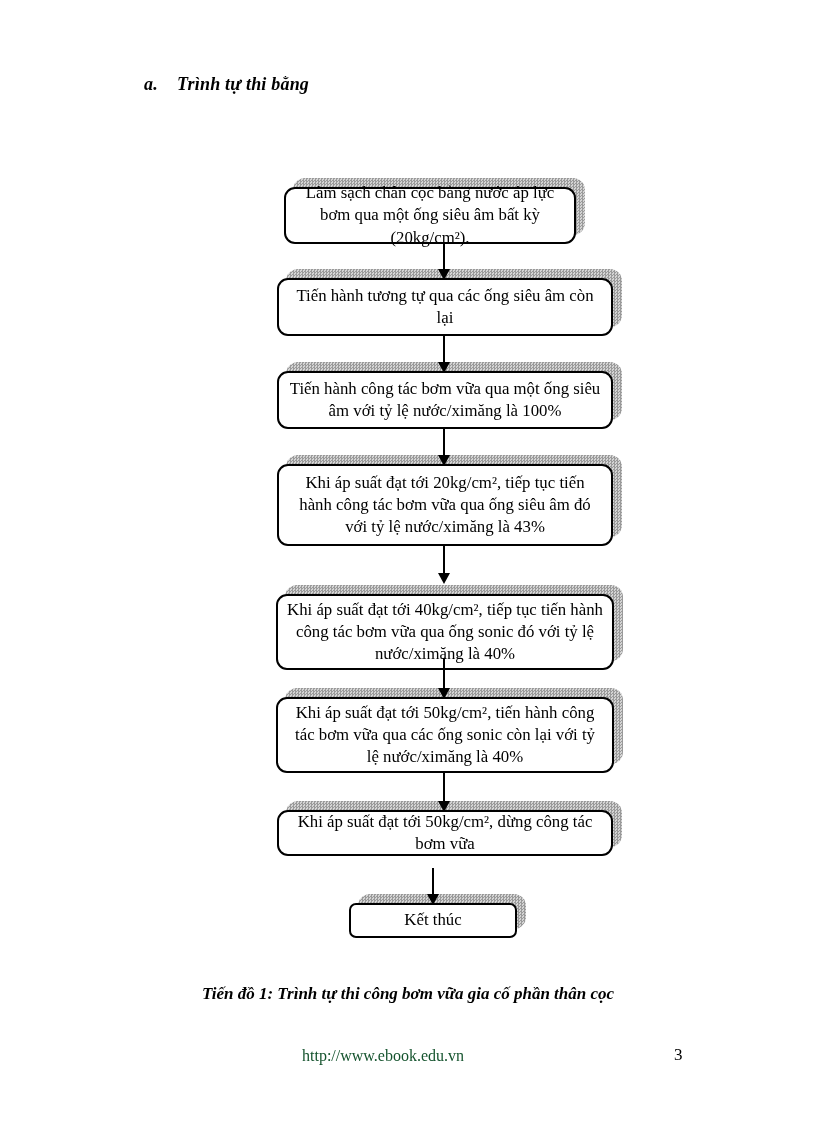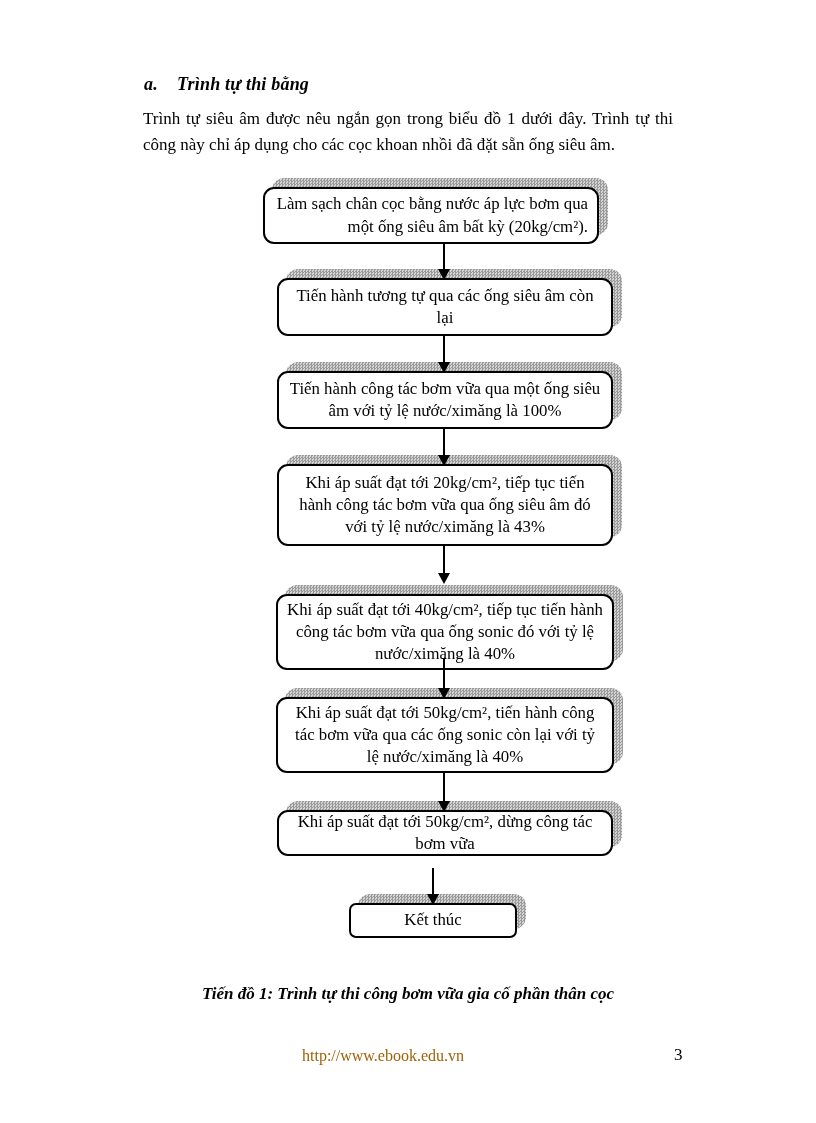--- a/index.html
+++ b/index.html
@@ -86,43 +86,42 @@
     width: 816px;
     text-align: center;
     font-size: 17px;
     font-weight: bold;
     font-style: italic;
   }
   .footer-url {
     position: absolute;
     left: 302px; top: 1047px;
     font-size: 16px;
-    color: #a16207;
+    color: #14532d;
   }
   .page-number {
     position: absolute;
     left: 674px; top: 1045px;
     font-size: 17px;
     color: #000;
   }
 </style>
 </head>
 <body>
 
 <div class="page">
 
   <div class="heading">
     <span class="h-marker">a.</span><span>Trình tự thi bằng</span>
   </div>
 
-  <p class="intro">Trình tự siêu âm được nêu ngắn gọn trong biểu đồ 1 dưới đây. Trình tự thi công này chỉ áp dụng cho các cọc khoan nhồi đã đặt sẵn ống siêu âm.</p>
 
   <div>
 
-    <div class="fbox" style="left:263px; top:187px; width:336px; height:57px;text-align:right;">
+    <div class="fbox" style="left:284px; top:187px; width:292px; height:57px;">
       <span>Làm sạch chân cọc bằng nước áp lực bơm qua một ống siêu âm bất kỳ (20kg/cm²).</span>
     </div>
 
     <div class="arrow" style="left:437px; top:243px; height:37px;">
       <span class="shaft"></span>
       <span class="head"></span>
     </div>
 
     <div class="fbox" style="left:277px; top:278px; width:336px; height:58px;">
       <span>Tiến hành tương tự qua các ống siêu âm còn lại</span>

